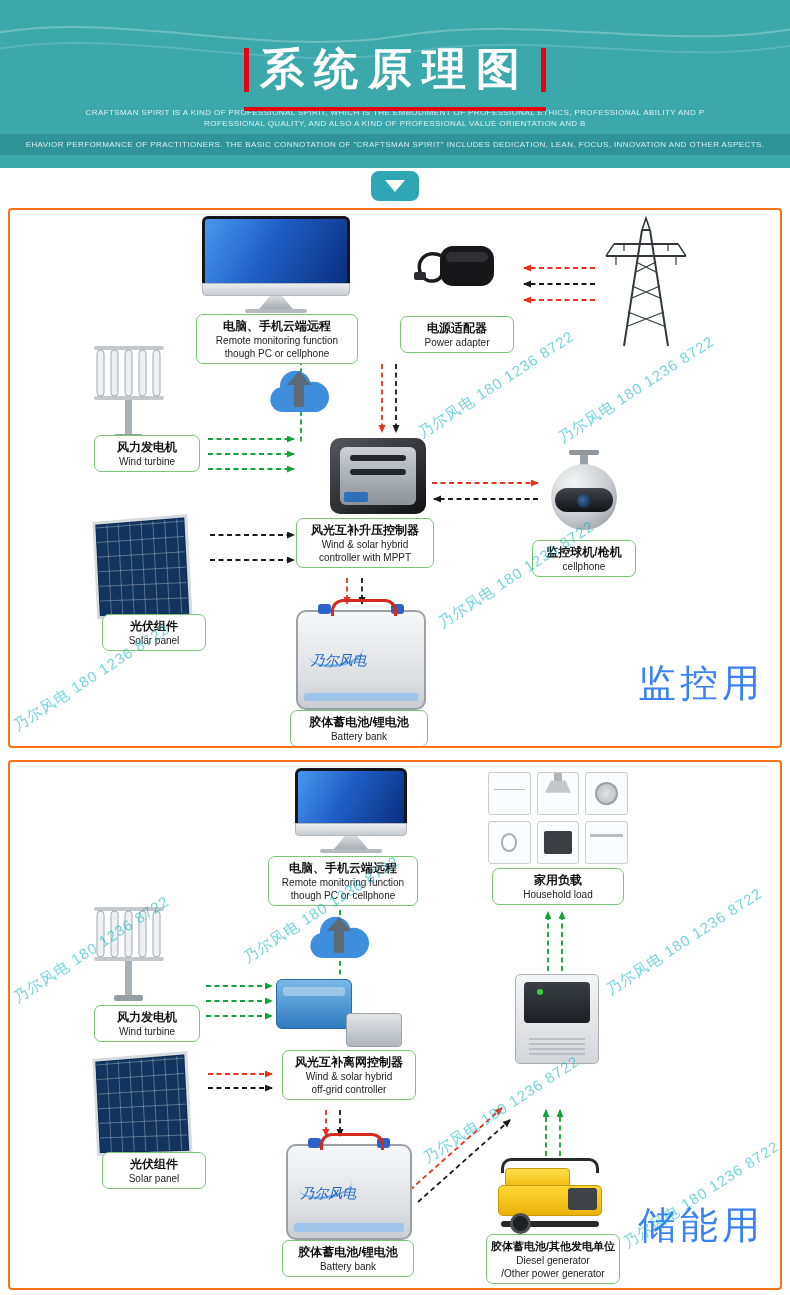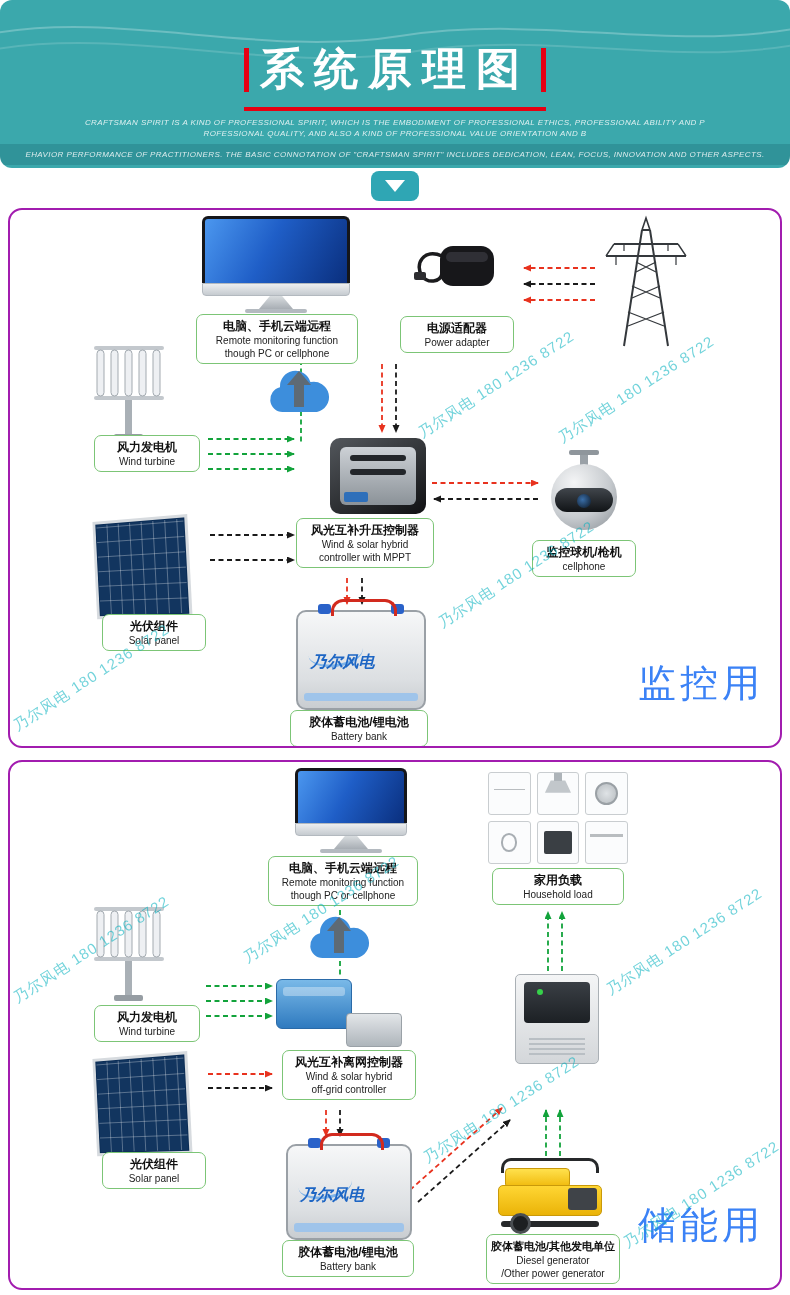--- a/index.html
+++ b/index.html
@@ -1,36 +1,36 @@
 <!DOCTYPE html>
 <html><head>
 <meta charset="utf-8">
 <style>
   html,body{margin:0;padding:0;background:#fff;}
   body{font-family:"Liberation Sans","DejaVu Sans",sans-serif;}
   .page{position:relative;width:790px;height:1295px;background:#fff;overflow:hidden;}
 
   
-  .header{position:relative;height:168px;background:#3BA8AC;overflow:hidden;border-radius:12px;}
+  .header{position:relative;height:168px;background:#3BA8AC;overflow:hidden;}
   .header .waves{position:absolute;left:0;top:0;width:100%;height:100%;}
   .title-wrap{position:relative;text-align:center;padding-top:40px;}
   .title{position:relative;display:inline-block;color:#fff;font-size:44px;font-weight:bold;letter-spacing:10px;padding:0 10px 8px;}
   .title .bar-left{position:absolute;left:-6px;top:8px;width:5px;height:44px;background:#E60012;}
   .title .bar-right{position:absolute;right:-6px;top:8px;width:5px;height:44px;background:#E60012;}
   .title .underline{position:absolute;left:-6px;right:-6px;bottom:-4px;height:4px;background:#E60012;}
-  .subs{margin-top:10px;text-align:center;color:rgba(255,255,255,.82);font-size:8px;line-height:11px;letter-spacing:.4px;font-style:italic;}
+  .subs{text-align:center;color:rgba(255,255,255,.82);font-size:8px;line-height:11px;letter-spacing:.4px;}
   .sub-band{margin-top:5px;background:rgba(0,55,66,.18);padding:5px 0;}
 
   
   .chev-gap{position:relative;height:40px;background:#fff;}
   .chev-btn{position:absolute;left:50%;top:3px;transform:translateX(-50%);width:48px;height:30px;background:#2FA6B4;border-radius:8px;display:flex;align-items:center;justify-content:center;}
   .chev-tri{width:0;height:0;border-left:10px solid transparent;border-right:10px solid transparent;border-top:12px solid #fff;}
 
   
-  .panel{position:relative;margin:0 8px;border:2px solid #a21caf;border-radius:14px;background:#fff;overflow:hidden;}
+  .panel{position:relative;margin:0 8px;border:2px solid #f97316;border-radius:4px;background:#fff;overflow:hidden;}
   #panel-1{height:536px;}
   #panel-2{margin-top:12px;height:526px;}
   .arrows{position:absolute;left:0;top:0;pointer-events:none;}
 
   
   .lbl{position:absolute;border:1.5px solid #7CC576;border-radius:7px;background:#fff;text-align:center;padding:3px 4px;box-sizing:border-box;}
   .lbl .zh{font-size:12px;font-weight:bold;color:#111;line-height:16px;white-space:nowrap;}
   .lbl .en{font-size:10px;color:#222;line-height:13px;white-space:nowrap;}
 
   .side-label{position:absolute;font-size:38px;color:#3b82f6;font-weight:500;letter-spacing:4px;}
@@ -66,21 +66,21 @@
   .cam-ball{position:absolute;top:14px;left:50%;transform:translateX(-50%);width:66px;height:66px;border-radius:50%;background:radial-gradient(circle at 35% 28%,#f4f5f6,#c7cbcf 55%,#878d93);}
   .cam-visor{position:absolute;top:24px;left:4px;right:4px;height:24px;border-radius:12px;background:linear-gradient(#41464c,#101316);}
   .cam-lens{position:absolute;top:30px;left:50%;transform:translateX(-50%);width:14px;height:14px;border-radius:50%;background:radial-gradient(circle at 40% 40%,#3a6ea8,#0b1522);}
 
   
   .batt{background:linear-gradient(#f6f7f8,#dcdfe2 70%,#c9cdd1);border:2px solid #9aa0a6;border-radius:10px;}
   .batt .term{position:absolute;top:-8px;width:13px;height:10px;border-radius:3px;background:#2a62c9;}
   .batt .t1{left:16%;} .batt .t2{right:16%;}
   .batt .wire{position:absolute;top:-13px;left:26%;width:48%;height:14px;border:3px solid #d22a1e;border-bottom:none;border-radius:12px 12px 0 0;}
   .batt .swoosh{position:absolute;left:8%;top:26%;width:44%;height:28%;border-bottom:3px solid #7fb3e8;border-radius:50%;transform:rotate(-8deg);}
-  .batt .logo{position:absolute;left:10%;top:42%;color:#1e66c4;font-weight:bold;font-style:italic;font-size:16px;}
+  .batt .logo{position:absolute;left:10%;top:42%;color:#1e66c4;font-weight:normal;font-style:italic;font-size:14px;}
   .batt .stripe{position:absolute;bottom:7%;left:5%;right:5%;height:9%;background:#9fc4ea;border-radius:3px;}
 
   
   .house{display:grid;grid-template-columns:repeat(3,1fr);grid-template-rows:repeat(2,1fr);gap:6px;}
   .app{position:relative;border:1px solid #c9cdd0;background:#fbfcfd;border-radius:3px;}
   .app-fridge::before{content:"";position:absolute;left:12%;right:12%;top:40%;border-top:1.5px solid #b9bdc0;}
   .app-hood::before{content:"";position:absolute;left:18%;right:18%;top:18%;height:30%;background:#c2c7cb;clip-path:polygon(22% 0,78% 0,100% 100%,0 100%);}
   .app-hood::after{content:"";position:absolute;left:40%;right:40%;top:0;height:20%;background:#aeb4b9;}
   .app-washer::before{content:"";position:absolute;inset:22%;border:2.5px solid #9aa0a5;border-radius:50%;background:radial-gradient(circle,#dfe3e6,#b7bcc0);}
   .app-heater::before{content:"";position:absolute;inset:28% 30%;border-radius:50%;border:2px solid #a8aeb3;}

